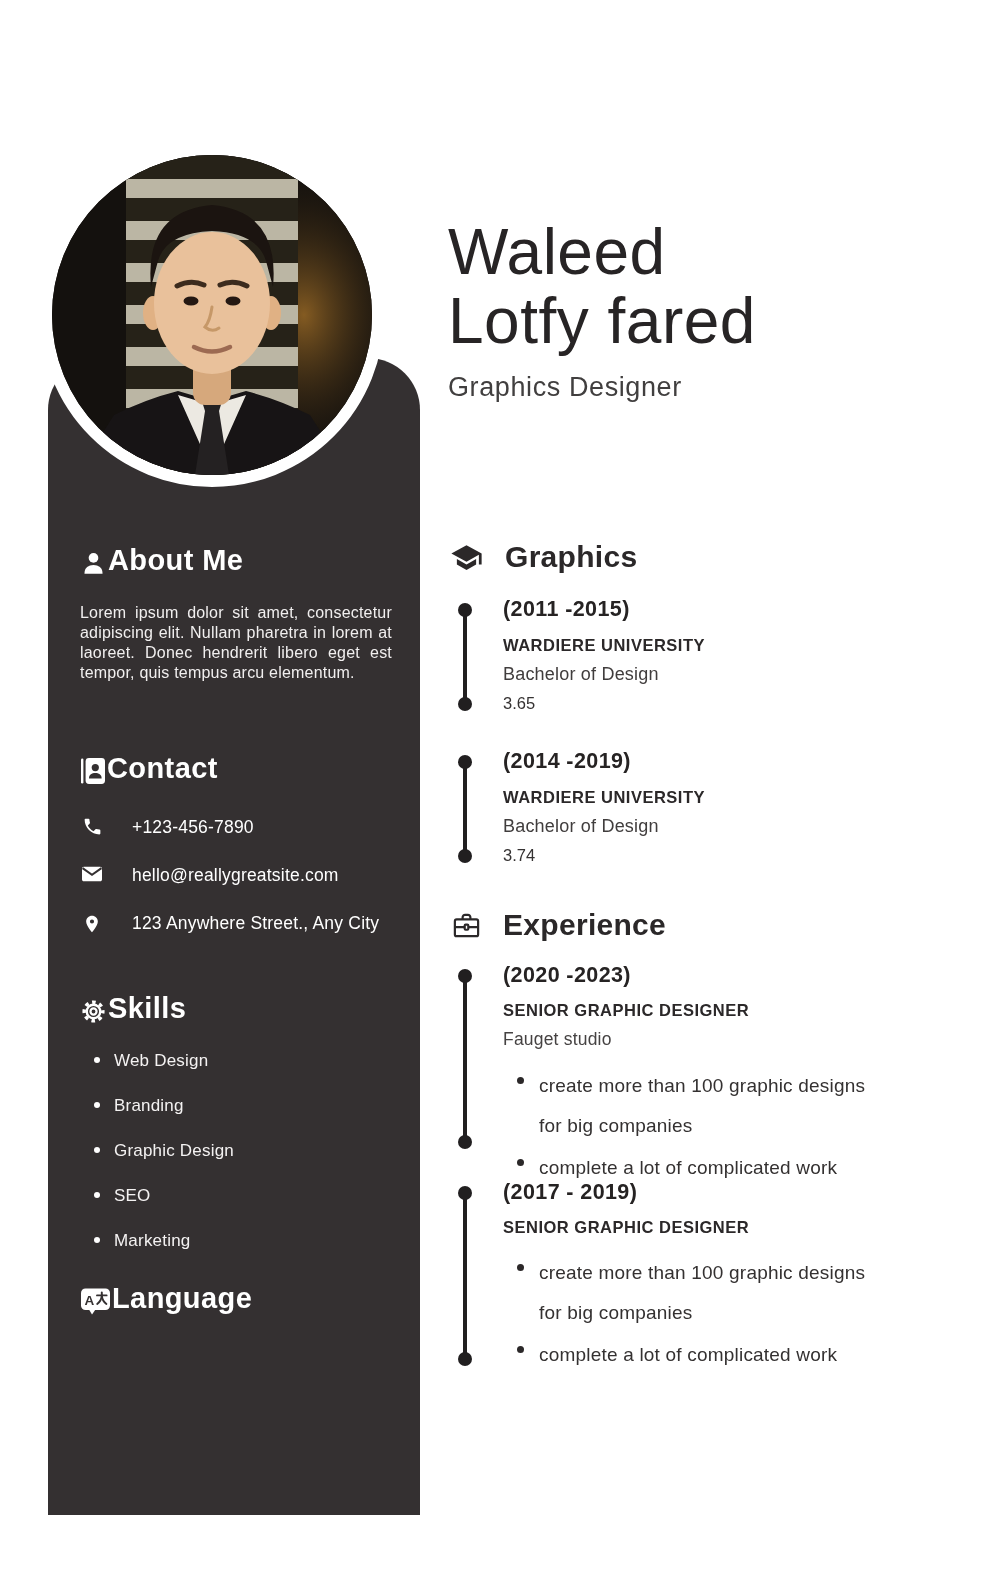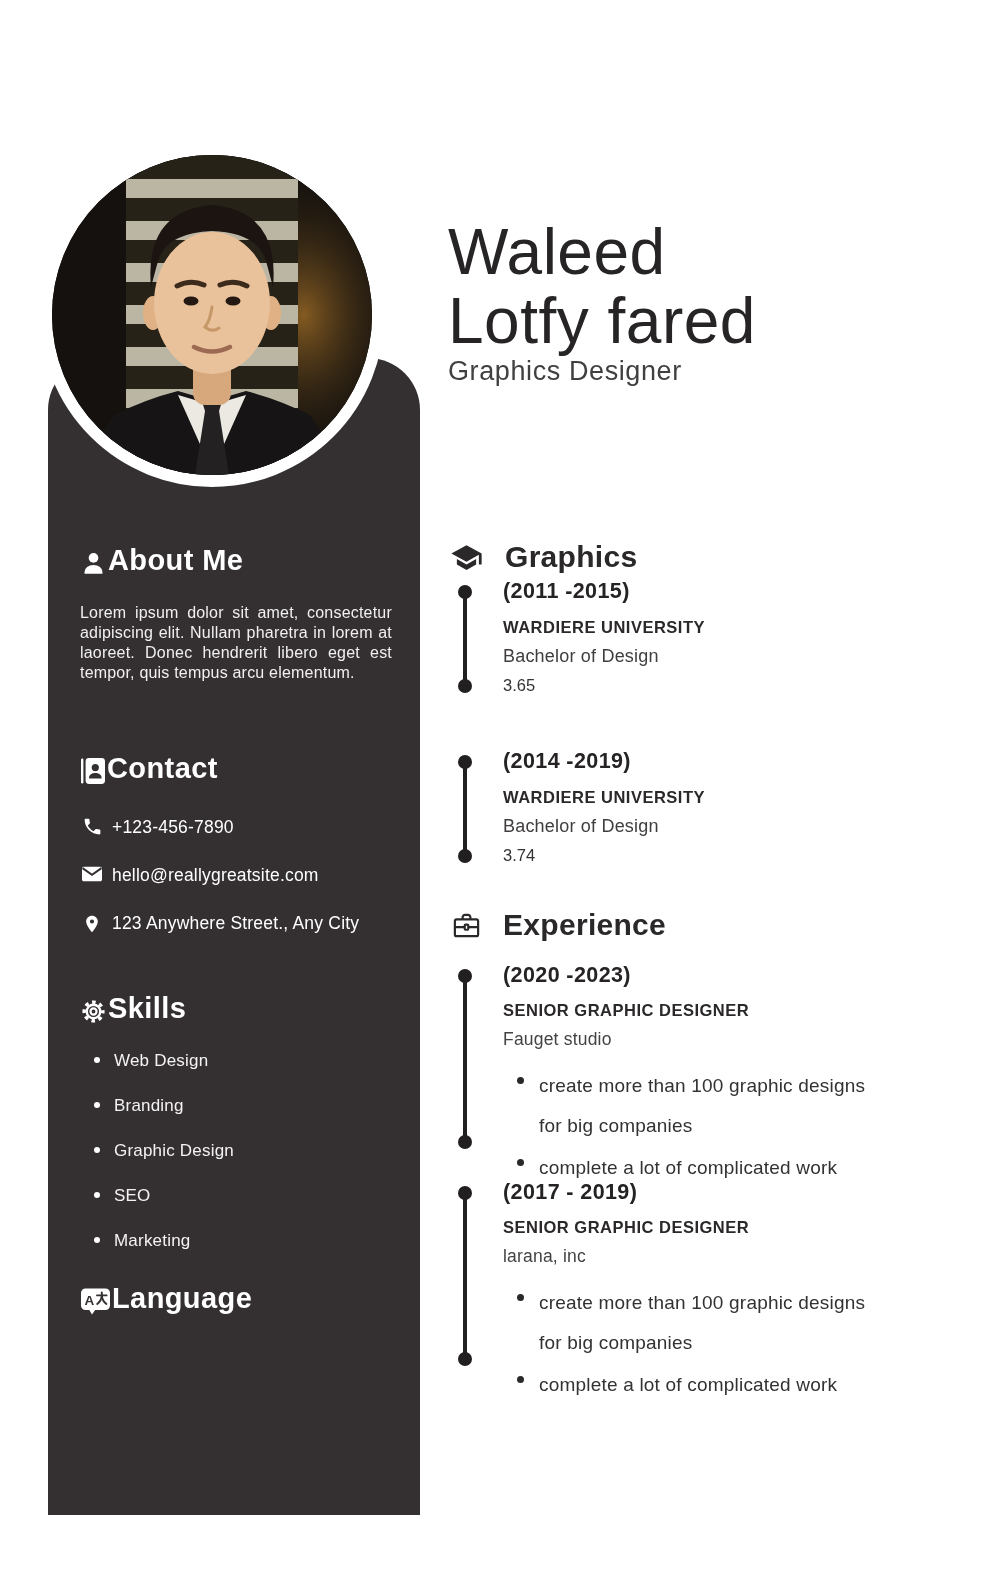--- a/index.html
+++ b/index.html
@@ -16,40 +16,40 @@
   
   .photo-ring {
     position: absolute; left: 40px; top: 143px; width: 344px; height: 344px;
     border-radius: 50%; border: 12px solid #ffffff; overflow: hidden; background: #14110e;
   }
   .photo-ring svg { display: block; width: 100%; height: 100%; }
 
   
   .header { position: absolute; left: 448px; top: 218px; width: 520px; }
   .name-line { font-size: 64px; line-height: 69px; font-weight: 500; color: #272425; letter-spacing: 0.5px; }
-  .job-title { font-size: 27px; font-weight: 400; color: #413f3f; letter-spacing: 0.6px; }
+  .job-title { margin-top: 16px; font-size: 27px; font-weight: 400; color: #413f3f; letter-spacing: 0.6px; }
 
   
   .sec { position: absolute; left: 32px; right: 28px; color: #ffffff; }
   .sec-about    { top: 186px; }
   .sec-contact  { top: 394px; }
   .sec-skills   { top: 634px; }
   .sec-language { top: 924px; }
 
   .s-head { display: flex; align-items: flex-end; gap: 1px; }
   .s-head .hicon { flex: 0 0 auto; display: inline-flex; }
   .s-head .htext { font-size: 29px; font-weight: 700; letter-spacing: 0.4px; color: #ffffff; }
 
   .about-text {
     margin-top: 26px; font-size: 16px; line-height: 20px; color: #f1efef;
     text-align: justify; letter-spacing: 0.2px;
   }
 
   .c-rows { margin-top: 30px; display: flex; flex-direction: column; gap: 23px; }
-  .c-row { display: flex; align-items: flex-start; gap: 8px; font-size: 17.5px; color: #ffffff; }
+  .c-row { display: flex; align-items: flex-start; gap: 28px; font-size: 17.5px; color: #ffffff; }
   .c-row .cicon { flex: 0 0 24px; display: inline-flex; justify-content: center; padding-top: 1px; }
   .c-row .ctext { max-width: 252px; line-height: 25px; letter-spacing: 0.2px; }
 
   .dot-list { margin-top: 26px; list-style: none; }
   .dot-list li {
     position: relative; padding-left: 34px; font-size: 17px; color: #f4f2f2;
     margin-bottom: 25px; letter-spacing: 0.2px;
   }
   .dot-list li::before {
     content: ""; position: absolute; left: 14px; top: 6px;
@@ -57,21 +57,21 @@
   }
 
   
   .main { position: absolute; left: 448px; top: 540px; width: 500px; }
   .m-head { display: flex; align-items: center; gap: 20px; }
   .m-head .hicon { flex: 0 0 auto; display: inline-flex; }
   .m-head .htext { font-size: 30px; font-weight: 700; color: #2b2829; letter-spacing: 0.3px; }
   .m-head.exp { position: absolute; top: 368px; left: 2px; }
 
   .entry { position: absolute; left: 0; width: 100%; }
-  .edu-1 { top: 39px;  height: 118px; }
+  .edu-1 { top: 57px;  height: 118px; }
   .edu-2 { top: 209px; height: 118px; }
   .exp-1 { top: 423px; height: 190px; }
   .exp-2 { top: 640px; height: 190px; }
 
   .rail { position: absolute; left: 10px; top: 6px; bottom: 4px; width: 14px; }
   .rail .line { position: absolute; left: 5px; top: 7px; bottom: 7px; width: 4px; background: #211f20; }
   .rail .dot { position: absolute; left: 0; width: 14px; height: 14px; border-radius: 50%; background: #211f20; }
   .rail .dot.top { top: 0; }
   .rail .dot.bot { bottom: 0; }
 
@@ -326,21 +326,20 @@
 
     <div class="entry exp-2">
       <div class="rail">
         <span class="line"></span>
           <span class="dot top"></span>
           <span class="dot bot"></span>
       </div>
       <div class="e-body">
         <div class="e-dates">(2017 - 2019)</div>
         <div class="e-role">SENIOR GRAPHIC DESIGNER</div>
-        <div class="e-company">larana, inc</div>
         <ul class="xbullets">
           <li>create more than 100 graphic designs for big companies</li>
           <li>complete a lot of complicated work</li>
         </ul>
       </div>
     </div>
 
   </div>
 </div>
 

